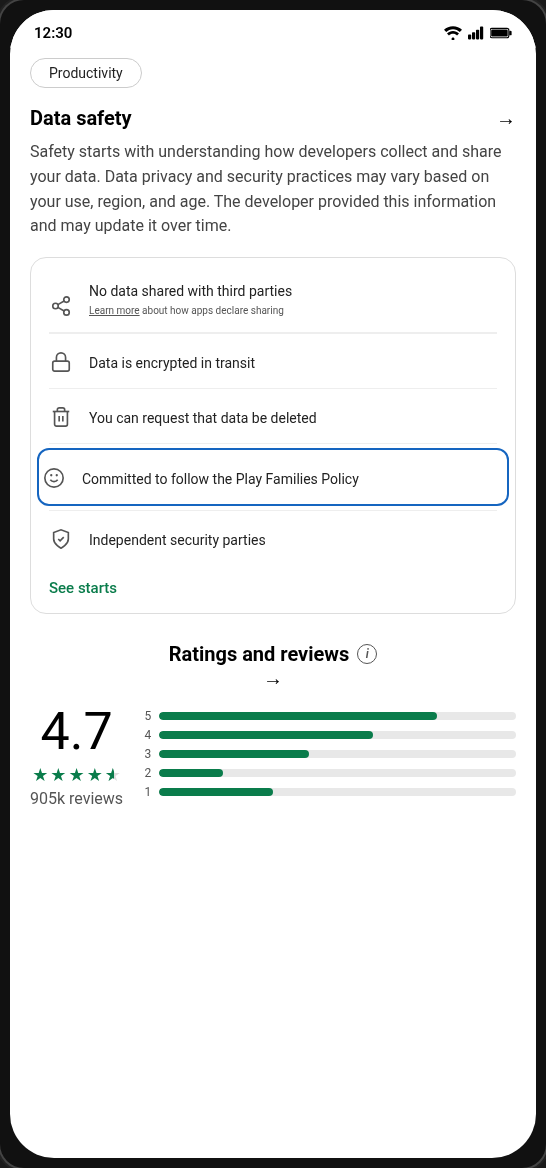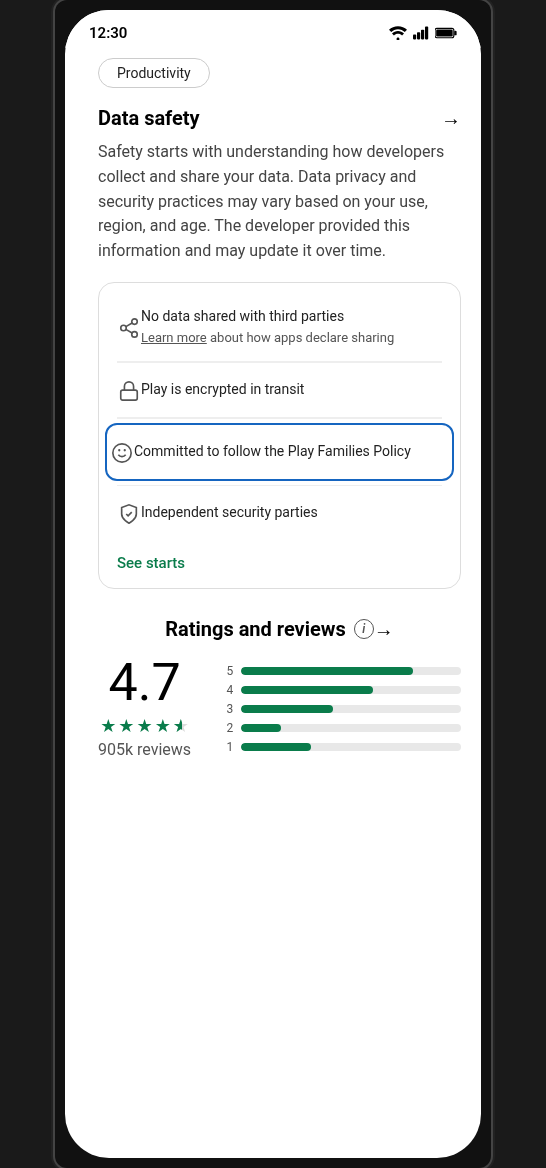--- a/index.html
+++ b/index.html
@@ -7,24 +7,24 @@
     body {
       background: #1a1a1a;
       display: flex;
       justify-content: center;
       align-items: center;
       min-height: 100vh;
       font-family: 'Roboto', Arial, sans-serif;
     }
 
     .phone-frame {
-      width: 436px;
+      width: 546px;
       height: 1168px;
       background: #111;
-      border-radius: 12px;
+      border-radius: 24px;
       padding: 0;
       position: relative;
       overflow: hidden;
       box-shadow: 0 0 0 2px #444, 0 0 0 4px #222;
     }
 
     .phone-screen {
       position: absolute;
       top: 10px;
       left: 10px;
@@ -61,21 +61,20 @@
 
     .status-icons svg {
       fill: #000;
     }
 
     
     .content {
       flex: 1;
       overflow-y: auto;
       padding: 0 20px 20px 20px;
-      margin-left: 13px;
     }
 
     
     .category-chip {
       display: inline-flex;
       align-items: center;
       border: 1.5px solid #ccc;
       border-radius: 24px;
       padding: 6px 18px;
       margin: 10px 0 18px 0;
@@ -114,23 +113,23 @@
     
     .safety-card {
       border: 1px solid #ddd;
       border-radius: 16px;
       padding: 10px 0;
       margin-bottom: 28px;
     }
 
     .safety-item {
       display: flex;
-      align-items: center;
+      align-items: flex-end;
       padding: 14px 18px;
-      gap: 0;
+      gap: 16px;
     }
 
     .safety-item.highlighted {
       border: 2.5px solid #1565C0;
       border-radius: 12px;
       margin: 4px 6px;
       padding: 14px 3px;
       background: #fff;
     }
 
@@ -148,21 +147,21 @@
       flex: 1;
     }
 
     .safety-item-main {
       font-size: 14px;
       color: #222;
       line-height: 1.4;
     }
 
     .safety-item-sub {
-      font-size: 13px;
+      font-size: 10px;
       color: #555;
       line-height: 1.4;
       margin-top: 2px;
     }
 
     .safety-item-sub a, .learn-more {
       color: #555;
       text-decoration: underline;
     }
 
@@ -177,23 +176,24 @@
       font-size: 15px;
       font-weight: 500;
       padding: 14px 18px 6px 18px;
       display: block;
       cursor: pointer;
     }
 
     
     .ratings-header {
       display: flex;
-      justify-content: center;
+      justify-content: flex-start;
       align-items: center;
       margin-bottom: 16px;
+      flex-direction: column;
     }
 
     .ratings-title-group {
       display: flex;
       align-items: center;
       gap: 8px;
     }
 
     .ratings-title {
       font-size: 20px;
@@ -210,22 +210,22 @@
       align-items: center;
       justify-content: center;
       font-size: 12px;
       color: #555;
       font-style: italic;
       font-weight: 600;
     }
 
     .ratings-content {
       display: flex;
-      gap: 34px;
-      align-items: flex-end;
+      gap: 20px;
+      align-items: center;
     }
 
     .big-rating {
       flex-shrink: 0;
       text-align: center;
     }
 
     .big-rating-number {
       font-size: 52px;
       font-weight: 400;
@@ -354,26 +354,39 @@
         <div class="safety-divider"></div>
 
         <div class="safety-item">
           <div class="safety-item-icon">
             <svg width="22" height="22" viewBox="0 0 24 24" fill="none" stroke="#555" stroke-width="1.8">
               <rect x="3" y="11" width="18" height="11" rx="2" ry="2"></rect>
               <path d="M7 11V7a5 5 0 0 1 10 0v4"></path>
             </svg>
           </div>
           <div class="safety-item-text">
-            <div class="safety-item-main">Play is encrypted in transit</div>
+            <div class="safety-item-main">Data is encrypted in transit</div>
           </div>
         </div>
 
         <div class="safety-divider"></div>
 
+        <div class="safety-item">
+          <div class="safety-item-icon">
+            <svg width="22" height="22" viewBox="0 0 24 24" fill="none" stroke="#555" stroke-width="1.8">
+              <polyline points="3 6 5 6 21 6"></polyline>
+              <path d="M19 6v14a2 2 0 0 1-2 2H7a2 2 0 0 1-2-2V6m3 0V4a2 2 0 0 1 2-2h4a2 2 0 0 1 2 2v2"></path>
+              <line x1="10" y1="11" x2="10" y2="17"></line>
+              <line x1="14" y1="11" x2="14" y2="17"></line>
+            </svg>
+          </div>
+          <div class="safety-item-text">
+            <div class="safety-item-main">You can request that data be deleted</div>
+          </div>
+        </div>
 
         <div class="safety-divider"></div>
 
         <div class="safety-item highlighted">
           <div class="safety-item-icon">
             <svg width="22" height="22" viewBox="0 0 24 24" fill="none" stroke="#555" stroke-width="1.8">
               <circle cx="12" cy="12" r="10"></circle>
               <path d="M8 14s1.5 2 4 2 4-2 4-2"></path>
               <line x1="9" y1="9" x2="9.01" y2="9" stroke-linecap="round" stroke-width="2.5"></line>
               <line x1="15" y1="9" x2="15.01" y2="9" stroke-linecap="round" stroke-width="2.5"></line>

